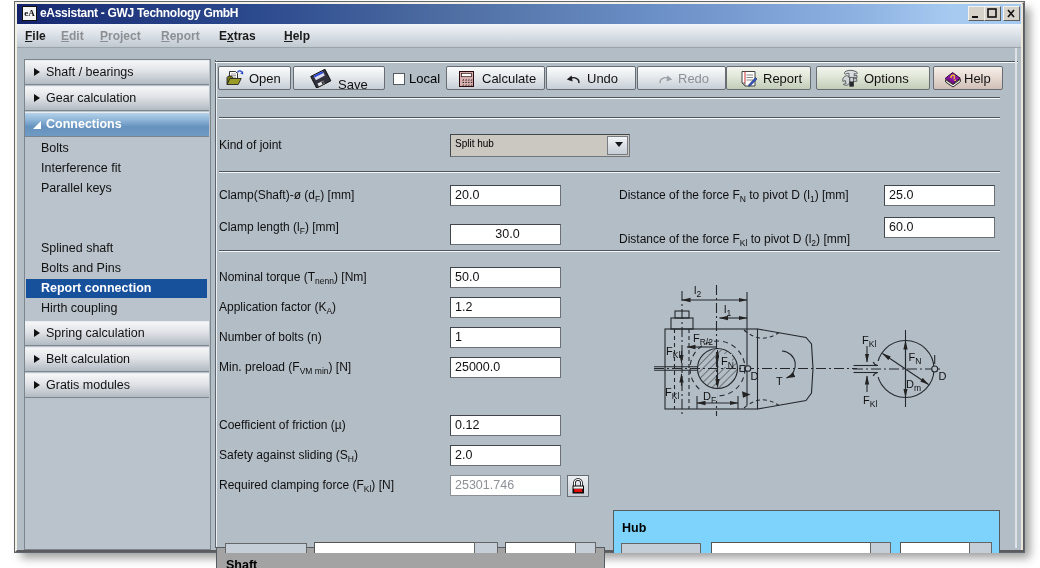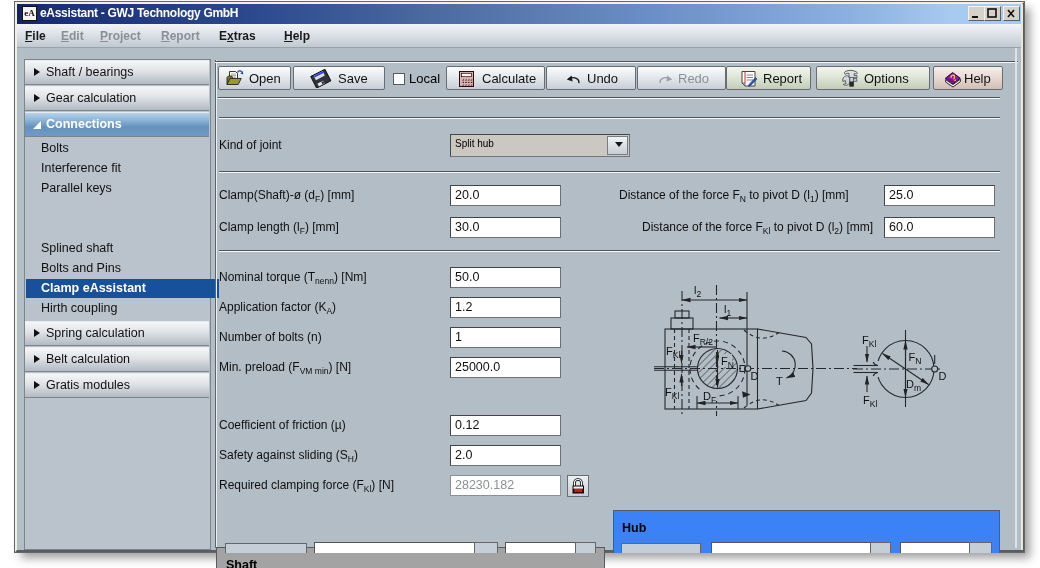--- a/index.html
+++ b/index.html
@@ -24,21 +24,21 @@
   .mi.dis{color:#8b8f93;}
   .mi u{text-decoration:underline;}
   
   #sidebar{left:24px;top:59px;width:185px;height:489px;border:1px solid #7c848c;background:#bac3cb;}
   .nhead{position:absolute;left:0px;width:184px;height:23px;border-top:1px solid #e9ecef;border-bottom:1px solid #7c848c;
       background:linear-gradient(#f5f6f7 0%,#dfe2e6 45%,#b2bac2 100%);font-size:12.5px;color:#111;line-height:23px;}
   .nhead .tri{position:absolute;left:9px;top:7px;width:0;height:0;border-left:6px solid #111;border-top:4.5px solid transparent;border-bottom:4.5px solid transparent;}
   .nhead .lbl{position:absolute;left:21px;}
   #nhConn{background:linear-gradient(#b5d2ea 0%,#8fb5d8 30%,#6592be 60%,#6f9ac2 100%);color:#fff;font-weight:bold;}
   #nhConn .tri2{position:absolute;left:8px;top:8px;width:0;height:0;border-bottom:8px solid #fff;border-left:8px solid transparent;}
-  .nitem{position:absolute;left:1px;width:181px;height:19px;font-size:12.5px;color:#111;line-height:19px;padding-left:12px;}
+  .nitem{position:absolute;left:1px;width:181px;height:19px;font-size:12.5px;color:#111;line-height:19px;}
   .nitem .lbl{position:absolute;left:15px;}
   #nisel{background:#17519c;color:#fff;font-weight:bold;}
   
   .vgroove{width:1px;background:#5d646b;}
   .hline{height:1px;background:#4e555c;}
   .hlight{height:1px;background:#f6f9fb;}
   
   .btn{top:66px;height:22px;border:1px solid #676d73;border-radius:2px;
      background:linear-gradient(#fafbfc 0%,#e8ecef 40%,#c7ced6 100%);font-size:13px;color:#111;}
   .btn .bl{position:absolute;top:4px;}
@@ -102,21 +102,21 @@
   <div class="nitem" style="top:119px;">
       <span class="lbl">Parallel keys</span>
     </div>
   <div class="nitem" style="top:179px;">
       <span class="lbl">Splined shaft</span>
     </div>
   <div class="nitem" style="top:199px;">
       <span class="lbl">Bolts and Pins</span>
     </div>
   <div class="nitem" id="nisel" style="top:219px;">
-      <span class="lbl">Clamp eAssistant</span>
+      <span class="lbl">Report connection</span>
     </div>
   <div class="nitem" style="top:239px;">
       <span class="lbl">Hirth coupling</span>
     </div>
   <div class="nhead" style="top:261px;">
       <span class="tri"></span>
       <span class="lbl">Spring calculation</span>
     </div>
   <div class="nhead" style="top:287px;">
       <span class="tri"></span>
@@ -149,21 +149,21 @@
 <div class="abs btn" style="left:293px;width:90px;">
   <svg width="26" height="20" style="left:15px;top:1px;">
    <g transform="rotate(-27 12 10)">
     <rect x="3.5" y="4" width="16" height="13" fill="#32323e" stroke="#000" stroke-width="0.8"></rect>
     <rect x="6.5" y="4.6" width="10" height="5" fill="#dcdcec"></rect>
     <rect x="6.5" y="4.6" width="10" height="2" fill="#2a48d8"></rect>
     <rect x="6" y="13" width="7" height="3.8" fill="#e8e8ee" stroke="#111" stroke-width="0.5"></rect>
     <rect x="10.5" y="13.6" width="2" height="2.6" fill="#32323e"></rect>
    </g>
   </svg>
-  <span class="bl" style="left:44px;">Save</span>
+  <span class="bl" style="left:44px;margin-top:6px;">Save</span>
 </div>
 <div class="abs" style="left:393px;top:73px;width:10px;height:10px;background:#fff;border:1px solid #555b61;"></div>
 <span class="abs" style="left:409px;top:71px;font-size:13px;">Local</span>
 <div class="abs btn" style="left:446px;width:97px;">
   <svg width="16" height="17" style="left:12px;top:4px;">
     <rect x="0.5" y="0.5" width="14" height="15" fill="#d8b2b2" stroke="#2a0a0a" stroke-width="1"></rect>
     <rect x="2.5" y="2.3" width="10" height="3.4" fill="#fdfdfd" stroke="#2a0a0a" stroke-width=".7"></rect>
     <g fill="#1a0606">
       <path d="M3 9.4 L4.8 8 L4.8 9.4 Z"></path>
         <path d="M5.8 9.4 L7.6 8 L7.6 9.4 Z"></path>
@@ -240,39 +240,39 @@
 <div class="abs lab" style="left:219px;top:188px;">Clamp(Shaft)-ø (d<sub>F</sub>) [mm]</div>
 <div class="abs lab" style="left:219px;top:220px;">Clamp length (l<sub>F</sub>) [mm]</div>
 <div class="abs lab" style="left:219px;top:270px;">Nominal torque (T<sub>nenn</sub>) [Nm]</div>
 <div class="abs lab" style="left:219px;top:300px;">Application factor (K<sub>A</sub>)</div>
 <div class="abs lab" style="left:219px;top:330px;">Number of bolts (n)</div>
 <div class="abs lab" style="left:219px;top:360px;">Min. preload (F<sub>VM min</sub>) [N]</div>
 <div class="abs lab" style="left:219px;top:418px;">Coefficient of friction (µ)</div>
 <div class="abs lab" style="left:219px;top:448px;">Safety against sliding (S<sub>H</sub>)</div>
 <div class="abs lab" style="left:219px;top:478px;">Required clamping force (F<sub>Kl</sub>) [N]</div>
 <div class="abs lab" style="left:619px;top:188px;">Distance of the force F<sub>N</sub> to pivot D (l<sub>1</sub>) [mm]</div>
-<div class="abs lab" style="left:619px;top:220px;margin-left:23px;">Distance of the force F<sub>Kl</sub> to pivot D (l<sub>2</sub>) [mm]</div>
+<div class="abs lab" style="left:619px;top:232px;">Distance of the force F<sub>Kl</sub> to pivot D (l<sub>2</sub>) [mm]</div>
 
 <div class="abs" id="dd" style="left:450px;top:134px;width:178px;height:21px;background:#cbc7c1;border:1px solid;border-color:#41474d #70767c #70767c #41474d;">
   <span style="position:absolute;left:4px;top:3px;font-size:10px;">Split hub</span>
   <span style="position:absolute;right:1px;top:1px;width:19px;height:17px;background:linear-gradient(#f2f4f6,#c6cdd5);border:1px solid #767c82;"></span>
   <span style="position:absolute;right:6px;top:7px;width:0;height:0;border-top:5.5px solid #14171a;border-left:4.5px solid transparent;border-right:4.5px solid transparent;"></span>
 </div>
 
 <div class="abs inp" style="left:450px;top:185px;width:105px;height:19px;">20.0</div>
-<div class="abs inp" style="left:450px;top:217px;width:105px;height:19px;">30.0</div>
+<div class="abs inp" style="left:450px;top:224px;width:105px;height:19px;text-align:center;">30.0</div>
 <div class="abs inp" style="left:884px;top:185px;width:105px;height:19px;">25.0</div>
 <div class="abs inp" style="left:884px;top:217px;width:105px;height:19px;">60.0</div>
 <div class="abs inp" style="left:450px;top:267px;width:105px;height:19px;">50.0</div>
 <div class="abs inp" style="left:450px;top:297px;width:105px;height:19px;">1.2</div>
 <div class="abs inp" style="left:450px;top:327px;width:105px;height:19px;">1</div>
 <div class="abs inp" style="left:450px;top:357px;width:105px;height:19px;">25000.0</div>
 <div class="abs inp" style="left:450px;top:415px;width:105px;height:19px;">0.12</div>
 <div class="abs inp" style="left:450px;top:445px;width:105px;height:19px;">2.0</div>
-<div class="abs inp" style="left:450px;top:475px;width:105px;height:19px;border-color:#8a9096;color:#8d9196;">28230.182</div>
+<div class="abs inp" style="left:450px;top:475px;width:105px;height:19px;border-color:#8a9096;color:#8d9196;">25301.746</div>
 <div class="abs" style="left:567px;top:475px;width:20px;height:20px;background:linear-gradient(#eef1f3,#c6cdd5);border:1px solid #676d73;">
   <svg width="20" height="20">
     <path d="M6.5 10 V7 a3.5 3.5 0 0 1 7 0 V10" fill="none" stroke="#000" stroke-width="2.6"></path>
     <path d="M6.5 10 V7 a3.5 3.5 0 0 1 7 0 V10" fill="none" stroke="#fff" stroke-width="1.1"></path>
     <rect x="4.5" y="9.5" width="11.5" height="8" fill="#0a0a0a"></rect>
     <rect x="5.5" y="10.5" width="9.5" height="2.2" fill="#f2f2f2"></rect>
     <rect x="6.2" y="12.9" width="8" height="3.2" fill="#e01010"></rect>
   </svg>
 </div>
 
@@ -365,21 +365,21 @@
   <text x="266" y="113">D<tspan font-size="8.5" dy="3">m</tspan></text>
   <text x="298.5" y="105">D</text>
   <text x="222" y="69">F<tspan font-size="8.5" dy="3">Kl</tspan></text>
   <text x="223" y="129">F<tspan font-size="8.5" dy="3">Kl</tspan></text>
 </g>
 </svg>
 
 <div class="abs" style="left:216px;top:510px;width:387px;height:42px;background:#a3a3a3;border:1px solid #555b61;border-bottom:none;margin-top:37px;">
   <span style="position:absolute;left:9px;top:10px;font-size:12.5px;font-weight:bold;">Shaft</span>
 </div>
-<div class="abs" style="left:613px;top:510px;width:385px;height:42px;background:#3b82f6;border:1px solid #555b61;border-bottom:none;">
+<div class="abs" style="left:613px;top:510px;width:385px;height:42px;background:#7dd3fc;border:1px solid #555b61;border-bottom:none;">
   <span style="position:absolute;left:8px;top:10px;font-size:12.5px;font-weight:bold;">Hub</span>
 </div>
 
 <div class="abs" style="left:225px;top:543px;width:80px;height:9px;background:#c5ced6;border:1px solid #666;border-bottom:none;"></div>
 <div class="abs" style="left:314px;top:542px;width:160px;height:10px;background:#fff;border:1px solid #555;border-bottom:none;"></div>
 <div class="abs" style="left:474px;top:542px;width:22px;height:10px;background:#c5ced6;border:1px solid #666;border-bottom:none;"></div>
 <div class="abs" style="left:505px;top:542px;width:70px;height:10px;background:#fff;border:1px solid #555;border-bottom:none;"></div>
 <div class="abs" style="left:575px;top:542px;width:19px;height:10px;background:#c5ced6;border:1px solid #666;border-bottom:none;"></div>
 <div class="abs" style="left:621px;top:543px;width:78px;height:9px;background:#c5ced6;border:1px solid #666;border-bottom:none;"></div>
 <div class="abs" style="left:711px;top:542px;width:159px;height:10px;background:#fff;border:1px solid #555;border-bottom:none;"></div>

